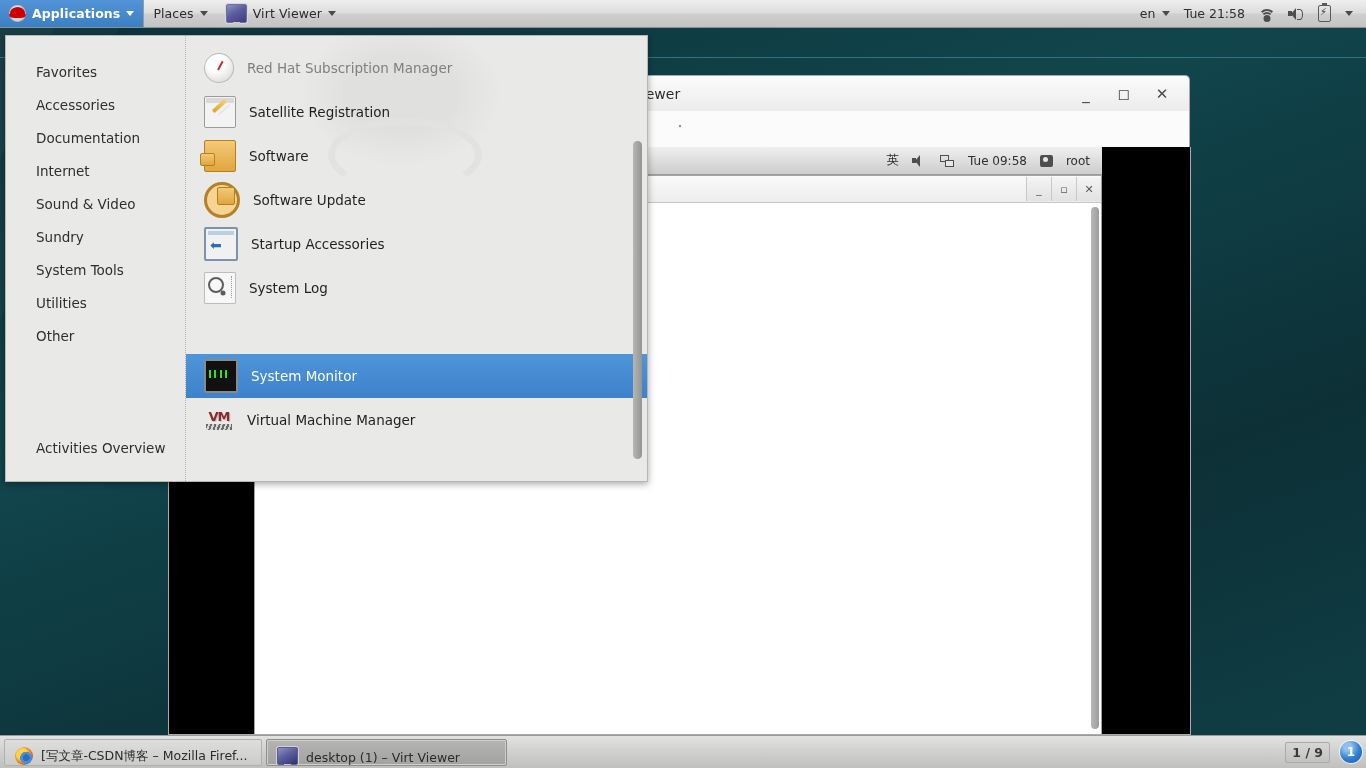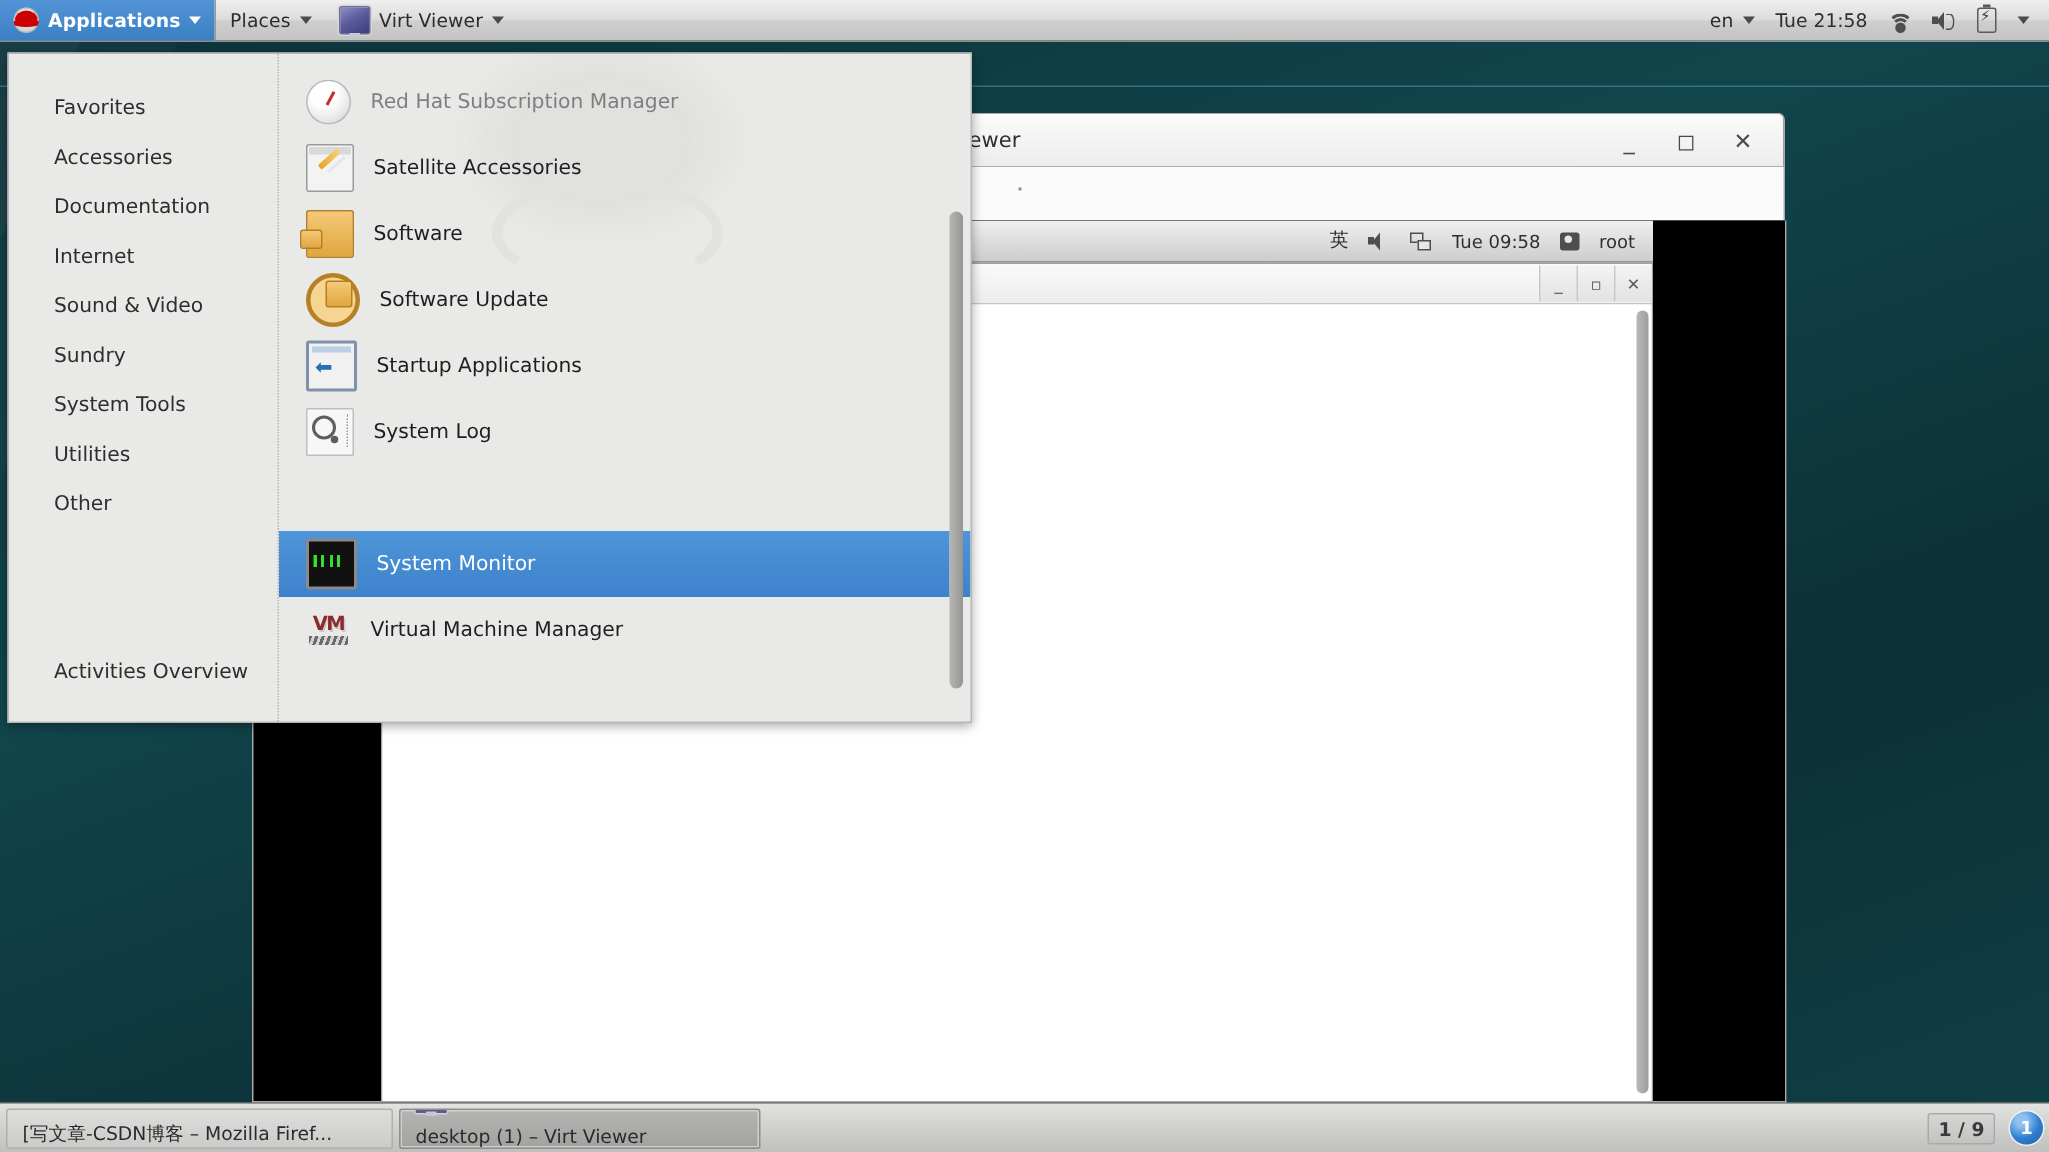--- a/index.html
+++ b/index.html
@@ -171,22 +171,22 @@
   .g-net:after{content:"";position:absolute;left:5px;top:5px;width:9px;height:7px;
     border:1.6px solid #4e4e4e;box-sizing:border-box;background:#e6e6e6;}
   .g-user{width:13px;height:12px;background:#4e4e4e;border-radius:2px;position:relative;}
   .g-user:after{content:"";position:absolute;left:3px;top:2px;width:5px;height:5px;
     border-radius:50%;background:#e6e6e6;}
 
   
   #taskbar{position:absolute;left:0;bottom:0;width:1366px;height:33px;z-index:50;
     background:linear-gradient(180deg,#e2e2e0 0%,#cfcfcd 52%,#c0c0be 100%);
     border-top:1px solid #9a9a98;display:flex;align-items:center;gap:4px;padding:0 4px;box-sizing:border-box;}
-  .task{display:flex;align-items:flex-start;gap:8px;height:27px;padding:0 10px;box-sizing:border-box;
-    font-size:12.5px;color:#2b2b2b;border-radius:2px;white-space:nowrap;overflow:hidden;flex-direction:column;}
+  .task{display:flex;align-items:flex-end;gap:8px;height:27px;padding:0 10px;box-sizing:border-box;
+    font-size:12.5px;color:#2b2b2b;border-radius:2px;white-space:nowrap;overflow:hidden;}
   .task.t1{width:258px;background:linear-gradient(180deg,#dededc 0%,#cbcbc9 100%);
     border:1px solid #b0b0ae;}
   .task.t2{width:241px;background:linear-gradient(180deg,#b4b4b2 0%,#a2a2a0 100%);
     border:1px solid #8e8e8c;box-shadow:0 0 0 1px #cfcfcd inset;}
   .ff-icon{width:18px;height:18px;border-radius:50%;
     background:radial-gradient(circle at 62% 60%,#2a6fbf 0 22%,#4a90d9 23% 38%,rgba(0,0,0,0) 39%),
                radial-gradient(circle at 35% 35%,#ffd24a 0 30%,#f08a24 55%,#d0461b 100%);
     box-shadow:0 0 0 1px rgba(0,0,0,.12) inset;}
   .vv-tico{width:19px;height:16px;border-radius:2px;
     background:linear-gradient(150deg,#8f90c8 0%,#5b5d9e 45%,#2f3170 100%);
@@ -316,37 +316,37 @@
     <div class="app-wm"></div>
     <div class="applist">
 
       <div class="app-row dim">
         <span class="app-ico i-rhsm"></span>
         <span>Red Hat Subscription Manager</span>
       </div>
 
       <div class="app-row">
         <span class="app-ico i-sat"></span>
-        <span>Satellite Accessories</span>
+        <span>Satellite Registration</span>
       </div>
 
 
       <div class="app-row">
         <span class="app-ico i-soft"></span>
         <span>Software</span>
       </div>
 
       <div class="app-row">
         <span class="app-ico i-softu"></span>
         <span>Software Update</span>
       </div>
 
       <div class="app-row">
         <span class="app-ico i-start"></span>
-        <span>Startup Applications</span>
+        <span>Startup Accessories</span>
       </div>
 
       <div class="app-row">
         <span class="app-ico i-slog"></span>
         <span>System Log</span>
       </div>
 
       <div class="app-row sel">
         <span class="app-ico i-smon"></span>
         <span>System Monitor</span>

